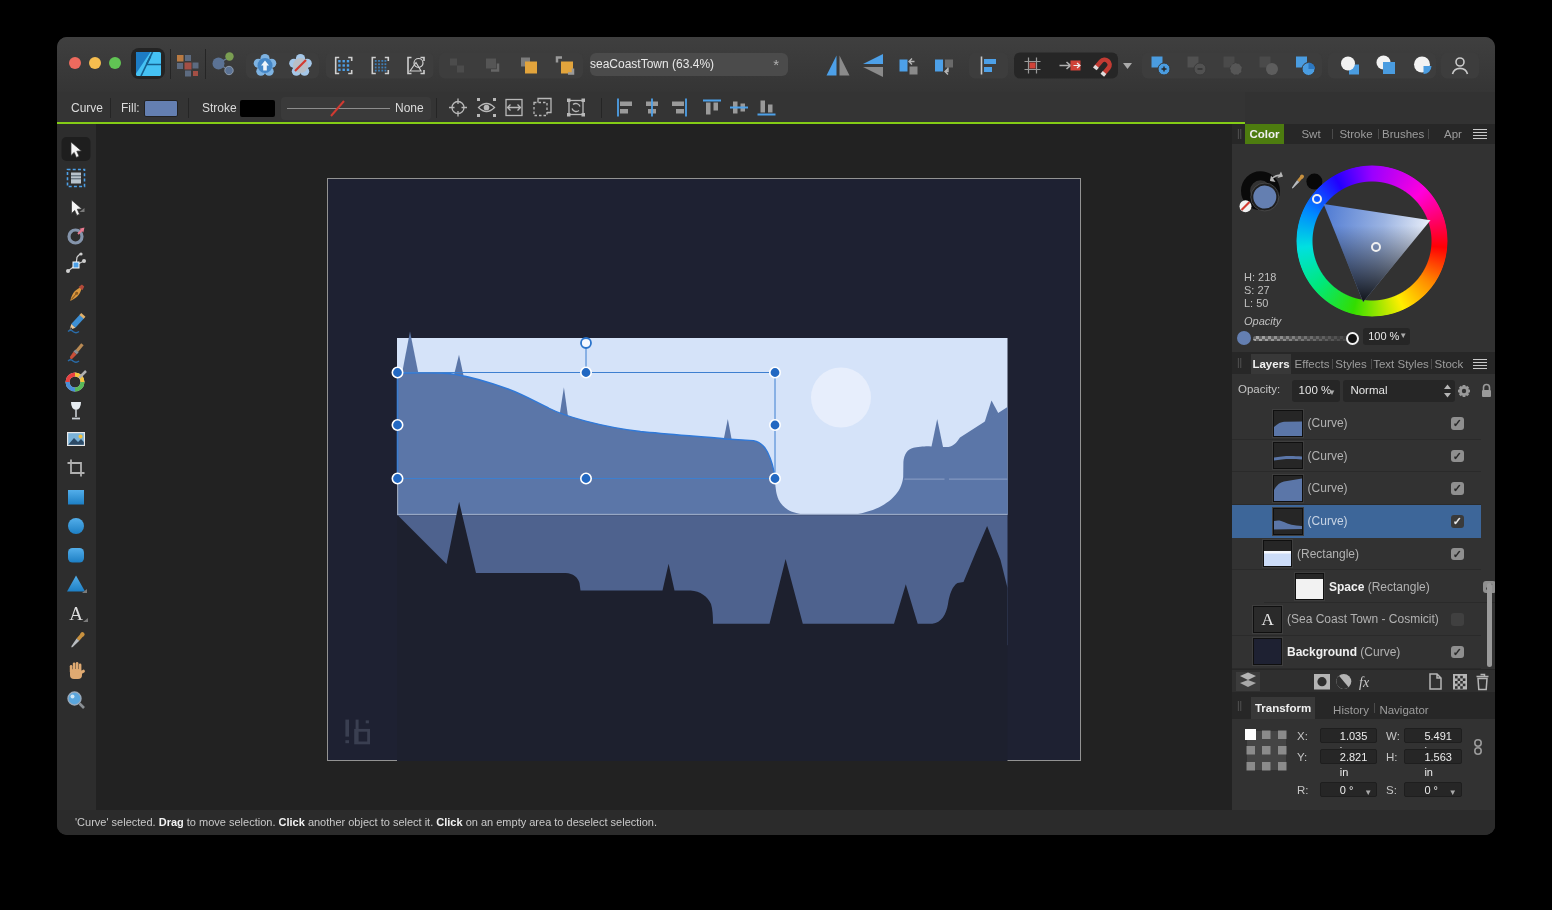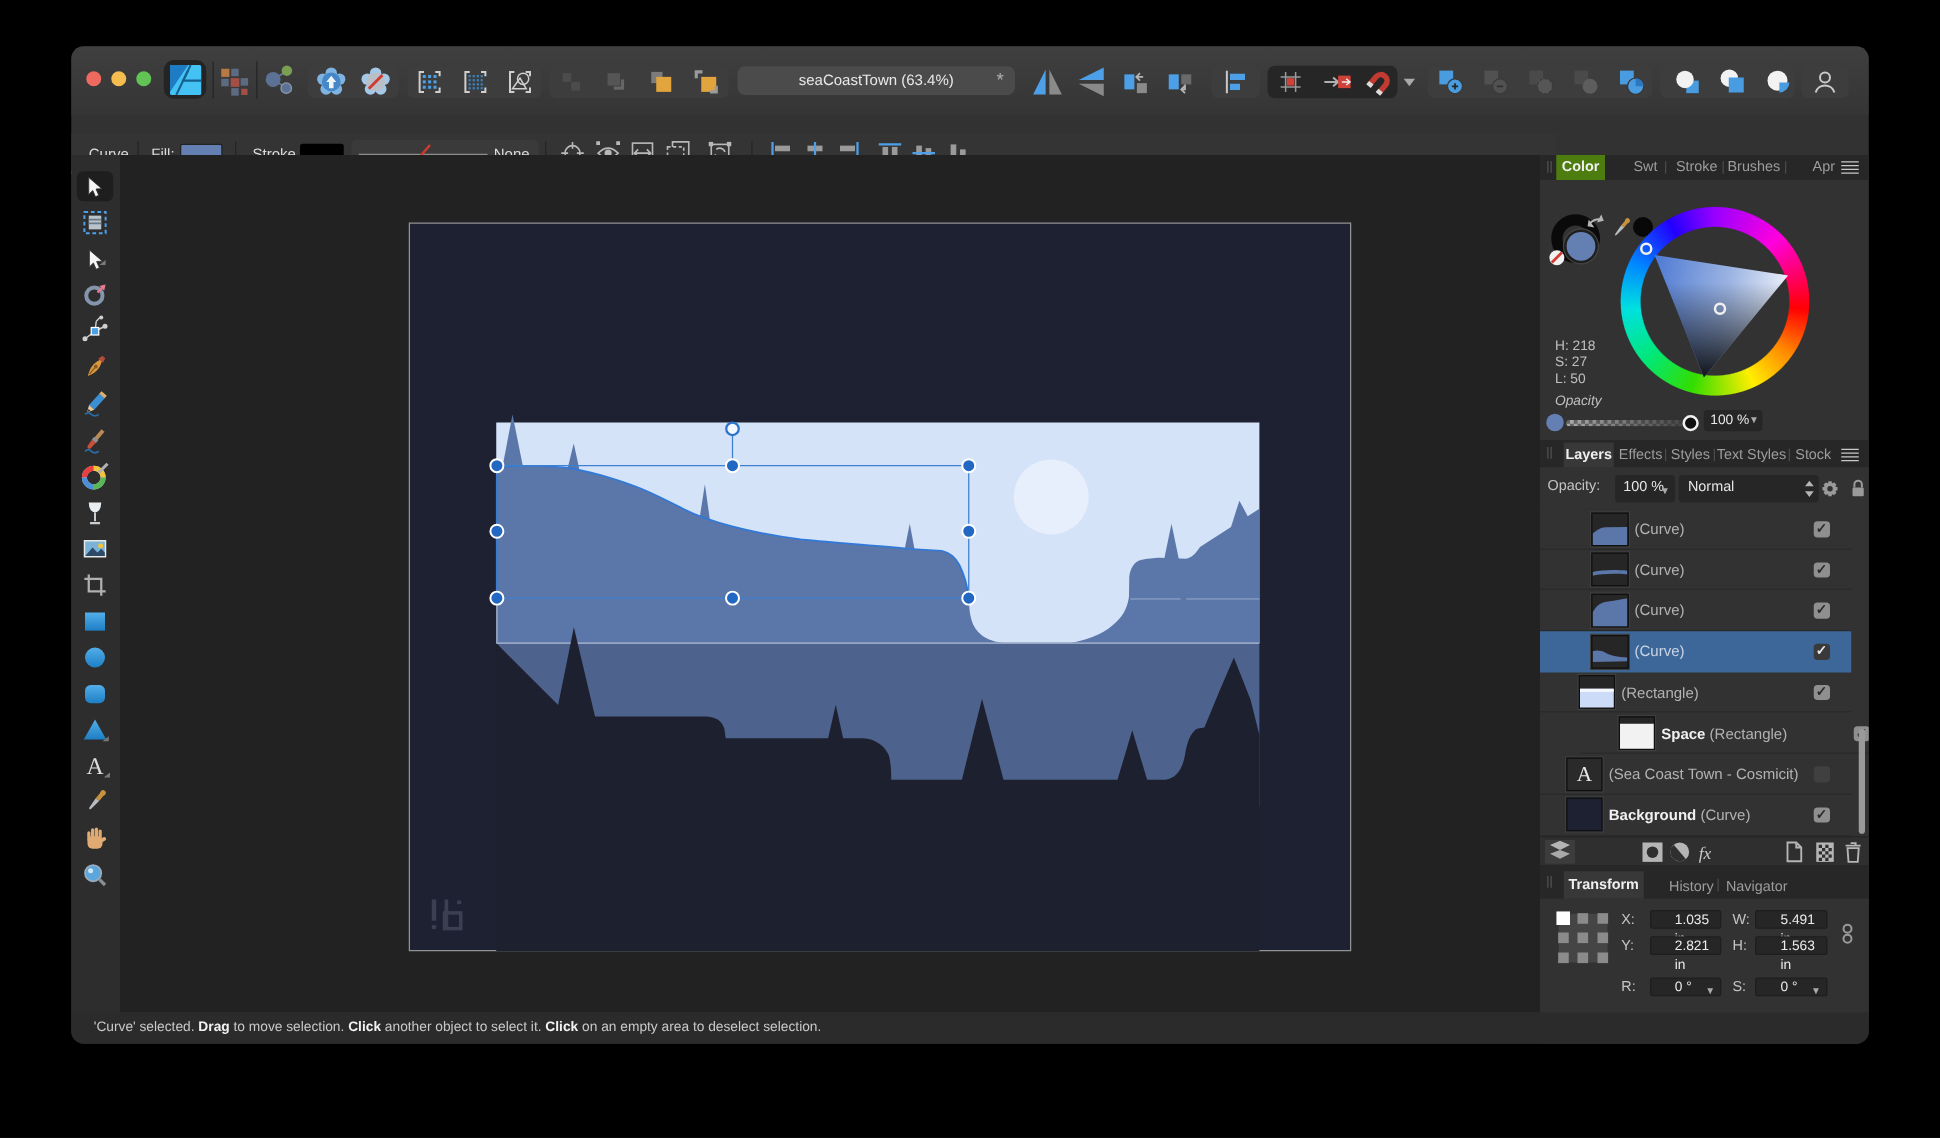--- a/index.html
+++ b/index.html
@@ -3,38 +3,38 @@
 <meta charset="utf-8">
 <style>
 * { margin:0; padding:0; box-sizing:border-box; }
 html,body { width:1552px; height:910px; background:#000; overflow:hidden;
   font-family:"Liberation Sans", sans-serif; }
 .abs { position:absolute; }
 #win { position:absolute; left:57px; top:37px; width:1438px; height:798px;
   border-radius:10px; background:#323232; overflow:hidden; }
 #toolbar { position:absolute; left:0; top:0; width:1438px; height:55px;
   background:linear-gradient(#3f3f3f,#353535); }
-#ctxbar { position:absolute; left:0; top:70px; width:1188px; height:32px;
-  background:#343434; border-bottom:2px solid #0ea5e9; }
+#ctxbar { position:absolute; left:0; top:55px; width:1188px; height:32px;
+  background:#343434; border-bottom:2px solid #84cc16; }
 #rail { position:absolute; left:0; top:87px; width:39px; height:686px; background:#2d2d2d; }
 #canvas { position:absolute; left:39px; top:87px; width:1136px; height:686px; background:#222222; }
 #artboard { position:absolute; left:230.5px; top:54px; width:754px; height:583px;
   background:#1e2132; border:1px solid #939393; }
 #rightcol { position:absolute; left:1175px; top:87px; width:263px; height:690px; background:#323232; }
 #statusbar { position:absolute; left:0; top:773px; width:1438px; height:25px;
   background:#2b2b2b; color:#c9c9c9; font-size:11px; line-height:25px; padding-left:18px; }
 #statusbar b { color:#f2f2f2; }
 .tl { position:absolute; top:20px; width:12px; height:12px; border-radius:50%; }
-#titlepill { position:absolute; left:533px; top:16px; width:222px; height:23px; background:#4b4b4b;
-  border-radius:6px; color:#e8e8e8; font-size:12px; text-align:center; line-height:23px; }
+#titlepill { position:absolute; left:533px; top:16px; width:198px; height:23px; background:#4b4b4b;
+  border-radius:6px; color:#e8e8e8; font-size:12px; line-height:23px; }
 #titlepill span.star { position:absolute; right:9px; color:#b0b0b0; font-size:15px; }
 .ctxt { position:absolute; top:0; height:32px; line-height:32px; font-size:12px; color:#dcdcdc; }
 .cswatch { position:absolute; top:7.5px; height:17px; border-radius:2px; }
 .csep { position:absolute; top:6px; width:1px; height:20px; background:#252525; }
-.ptab { position:absolute; top:0; height:20px; color:#9d9d9d; font-size:11.5px; text-align:right; line-height:20px; }
+.ptab { position:absolute; top:0; height:20px; color:#9d9d9d; font-size:11.5px; text-align:center; line-height:20px; }
 .psep { position:absolute; top:5px; width:1px; height:10px; background:#4a4a4a; }
 .burger { position:absolute; right:8px; width:14px; height:10px;
   border-top:1.5px solid #c9c9c9; border-bottom:1.5px solid #c9c9c9; }
 .burger:before { content:""; position:absolute; left:0; top:1.5px; width:14px; height:1.5px; background:#c9c9c9; }
 .burger:after { content:""; position:absolute; left:0; top:4.5px; width:14px; height:1.5px; background:#c9c9c9; }
 .hsl { position:absolute; left:12px; font-size:11px; color:#c0c0c0; }
 .inbox { position:absolute; height:21.5px; background:#262626; border-radius:3px; color:#e5e5e5;
   font-size:11.5px; line-height:21.5px; padding-left:7px; }
 .tflab { position:absolute; font-size:11.5px; color:#c5c5c5; }
 .tfbox { position:absolute; width:57.4px; height:15.6px; background:#262626; border-radius:2px;

